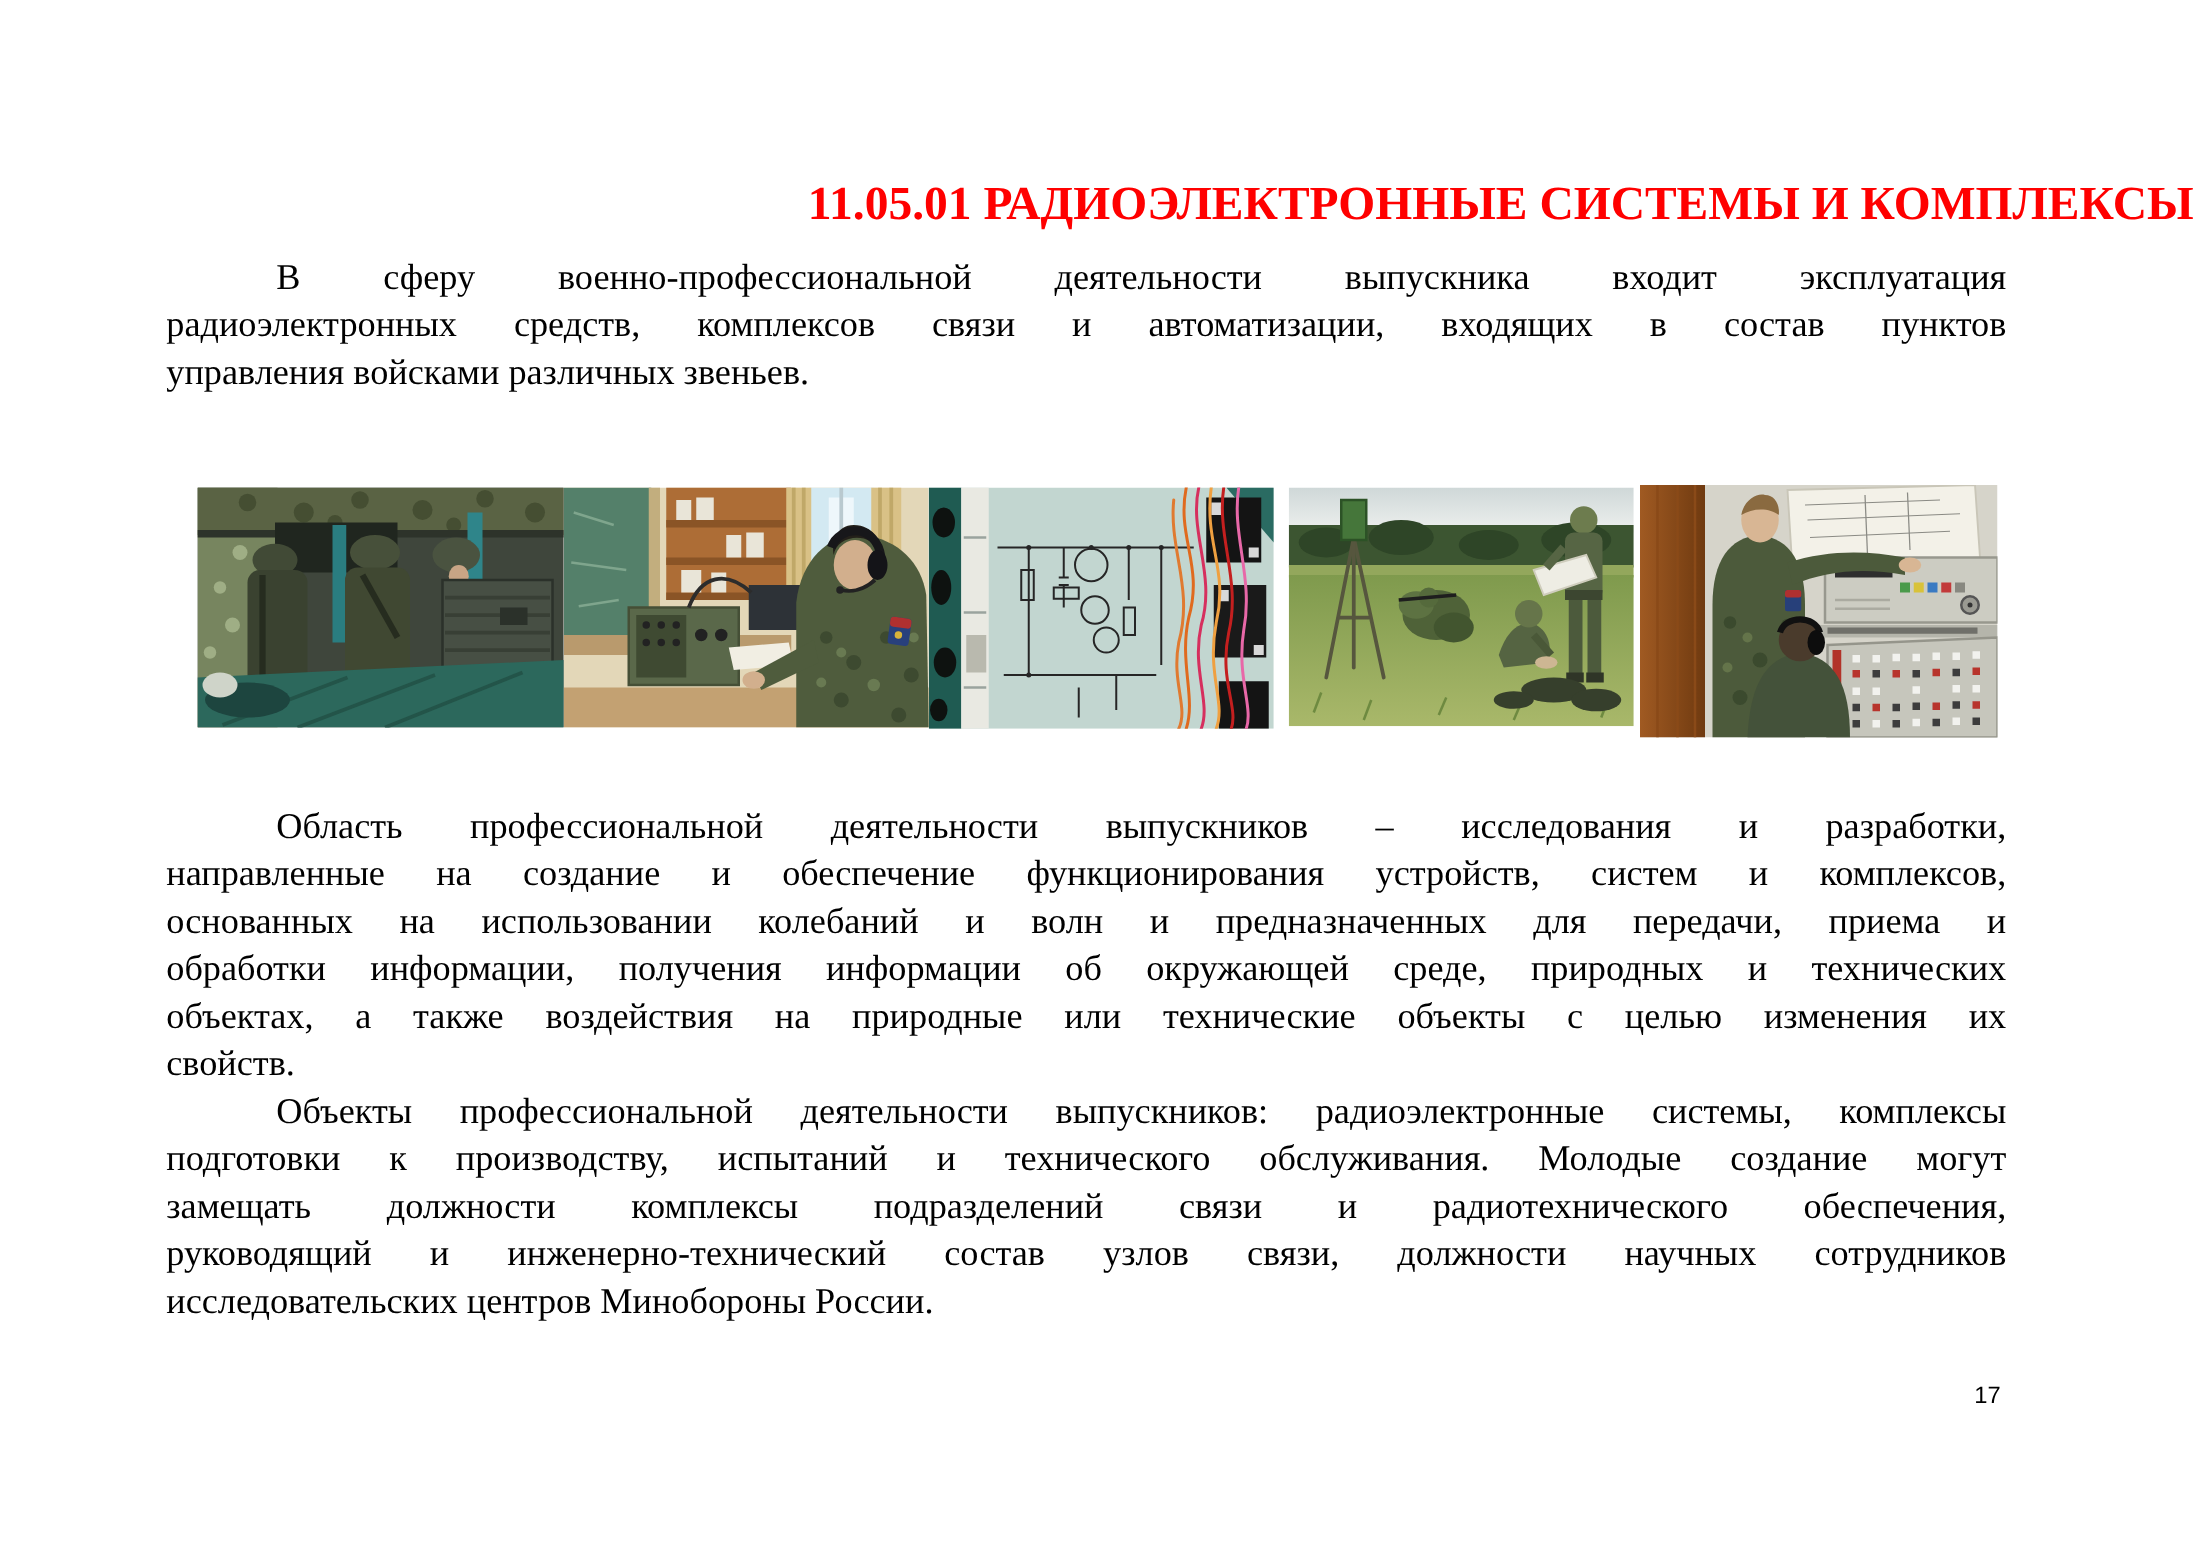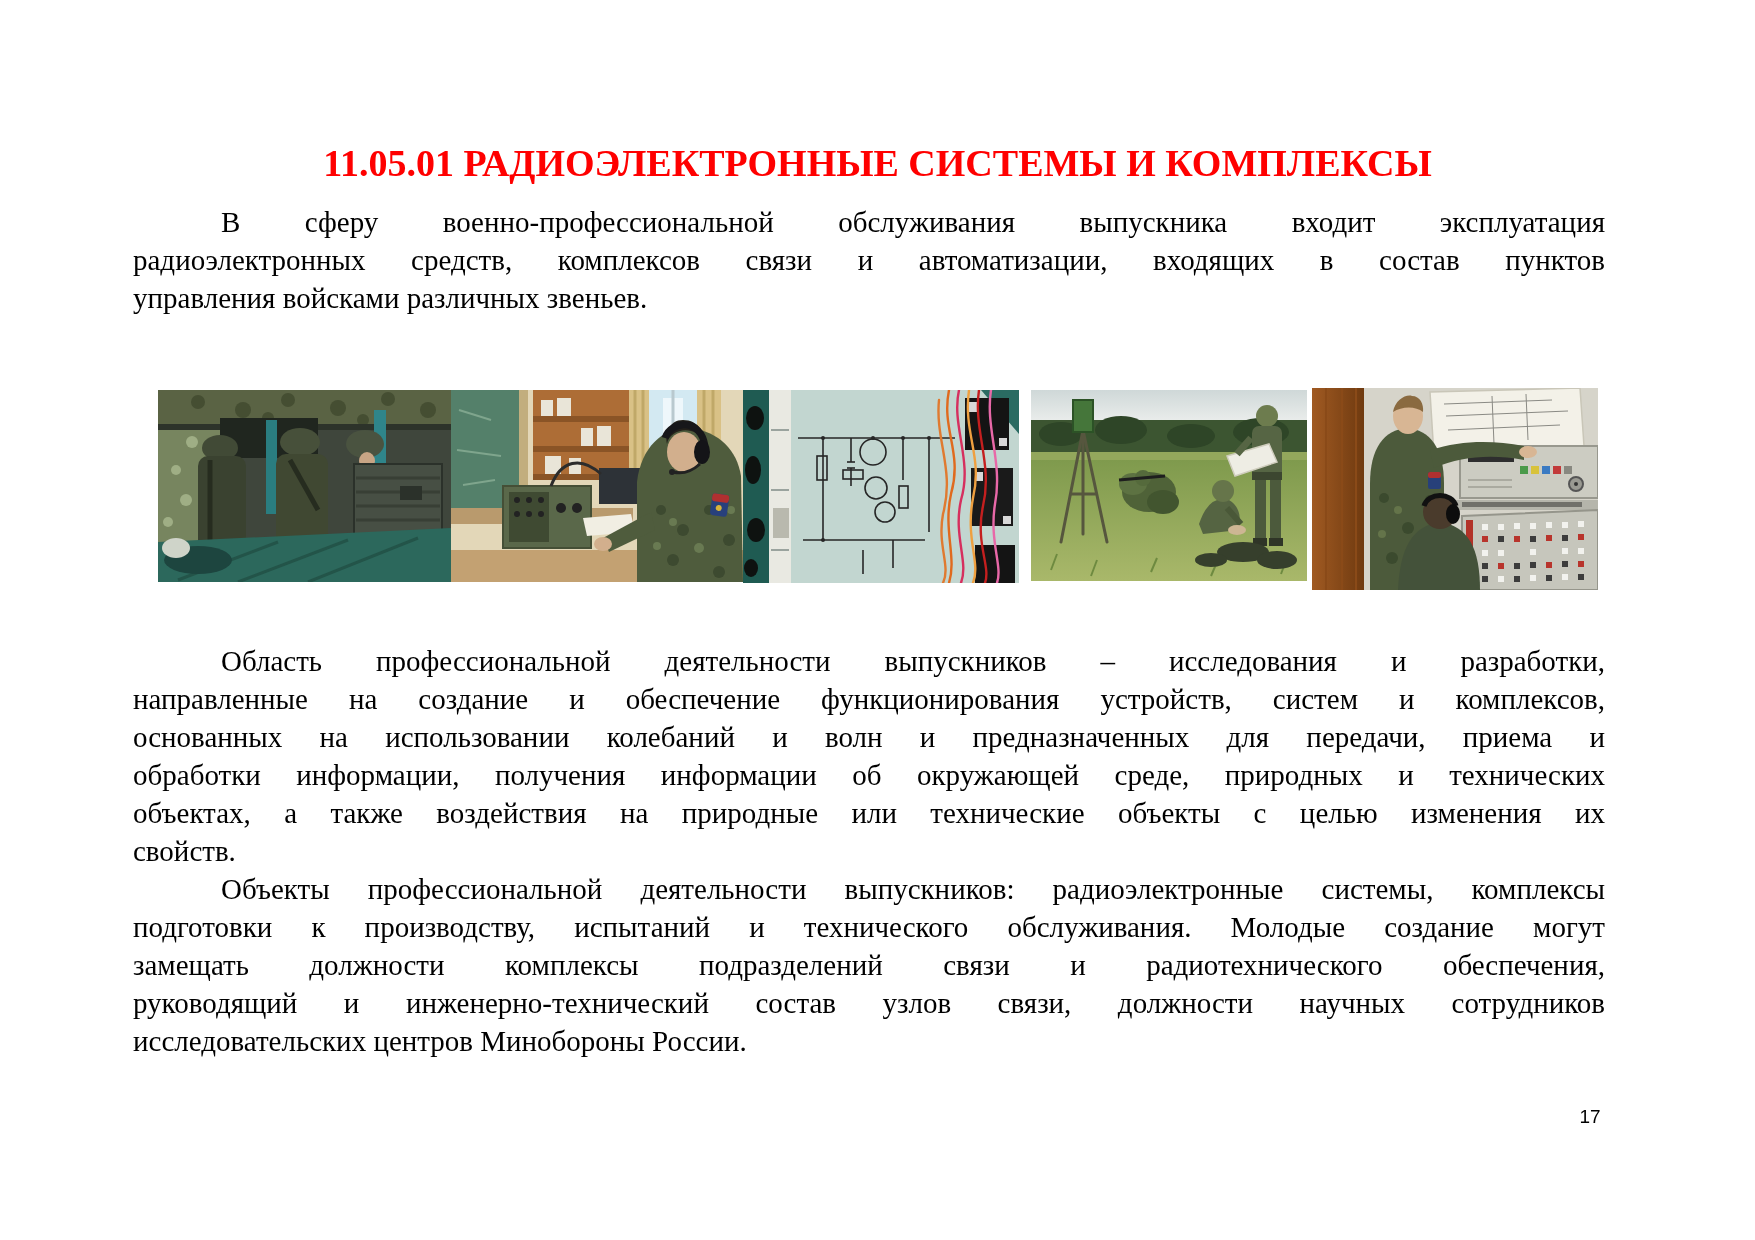--- a/index.html
+++ b/index.html
@@ -3,21 +3,21 @@
 <meta charset="utf-8">
 <style>
   * { margin:0; padding:0; box-sizing:border-box; }
   html,body { background:#ffffff; }
   .page {
     position:relative; width:1755px; height:1240px; background:#ffffff;
     font-family:"Liberation Serif", serif; color:#000; overflow:hidden;
   }
   .title {
     position:absolute; top:140px; left:0; width:100%;
-    text-align:center; font-weight:bold; font-size:38px; line-height:46px;
+    text-align:right; font-weight:bold; font-size:38px; line-height:46px;
   }
   .textblock { position:absolute; left:133px; width:1472px; }
   #text-top { top:203px; }
   #text-bottom { top:625px;margin-top:17px; }
   .line {
     font-size:29px; line-height:38px;
     text-align:justify; text-align-last:justify;
     height:38px;
   }
   .line.first { text-indent:88px; }
@@ -35,21 +35,21 @@
   }
 </style>
 </head>
 <body>
 
 <div class="page">
 
   <h1 class="title" style="color: rgb(255, 0, 0);">11.05.01 РАДИОЭЛЕКТРОННЫЕ СИСТЕМЫ И КОМПЛЕКСЫ</h1>
 
   <div class="textblock" id="text-top">
-      <div class="line first">В сферу военно-профессиональной обслуживания выпускника входит эксплуатация</div>
+      <div class="line first">В сферу военно-профессиональной деятельности выпускника входит эксплуатация</div>
       <div class="line">радиоэлектронных средств, комплексов связи и автоматизации, входящих в состав пунктов</div>
       <div class="line last">управления войсками различных звеньев.</div>
     </div>
 
   <div>
 
     <figure class="photo" id="ph1" aria-label="Солдаты у аппаратуры под маскировочной сетью">
       <svg viewBox="0 0 293 192" preserveAspectRatio="none" xmlns="http://www.w3.org/2000/svg">
         <rect width="293" height="192" fill="#3f463c"></rect>
         <rect x="0" y="0" width="64" height="192" fill="#77855f"></rect>

